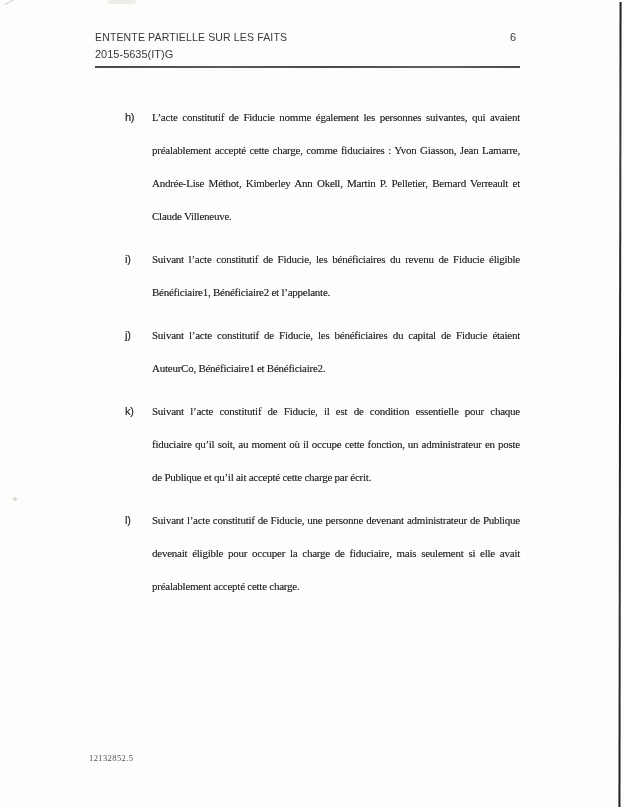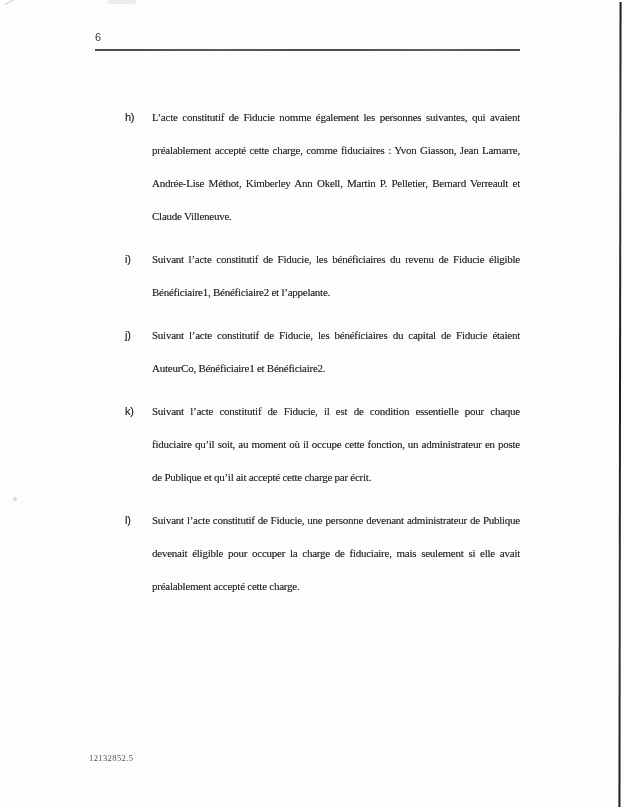--- a/index.html
+++ b/index.html
@@ -139,22 +139,24 @@
 
 <div class="page">
 
   <div class="scan-edge-line"></div>
   <div class="scan-artifact-tl"></div>
   <div class="scan-artifact-top"></div>
   <div class="scan-speck"></div>
 
   <div class="header">
     <div class="header-row">
+      <span class="header-title">ENTENTE PARTIELLE SUR LES FAITS</span>
       <span class="page-number">6</span>
     </div>
+    <div class="case-number">2015-5635(IT)G</div>
     <div class="header-rule"></div>
   </div>
 
   <div class="content">
 
     <div class="para">
       <span class="para-label">h)</span>
       <span class="para-text">L’acte constitutif de Fiducie nomme également les personnes suivantes, qui avaient préalablement accepté cette charge, comme fiduciaires : Yvon Giasson, Jean Lamarre, Andrée-Lise Méthot, Kimberley Ann Okell, Martin P. Pelletier, Bernard Verreault et Claude Villeneuve.</span>
     </div>
 

